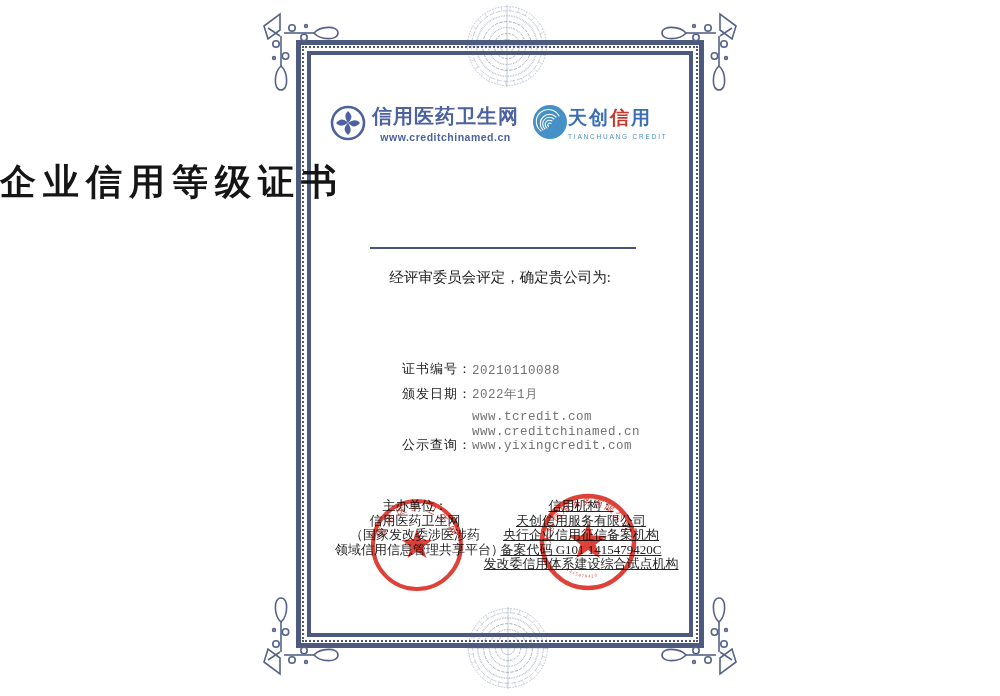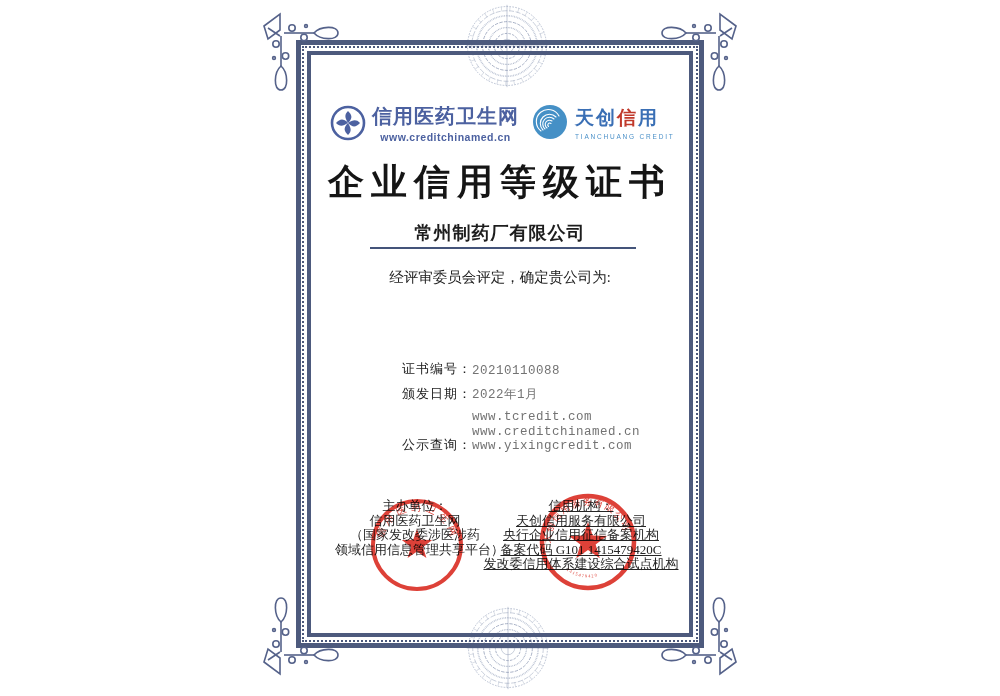--- a/index.html
+++ b/index.html
@@ -21,30 +21,30 @@
   .flourish.bl{left:254px;top:592px;transform:scaleY(-1);}
   .flourish.br{left:656px;top:592px;transform:scale(-1,-1);}
 
   
   .logo-left{left:330px;top:103px;display:flex;align-items:center;gap:6px;z-index:3;}
   .logo-left .txt{display:flex;flex-direction:column;align-items:center;}
   .logo-left .name{font-size:20px;font-weight:bold;color:#4c61a0;letter-spacing:1px;
                    font-family:"Liberation Sans","DejaVu Sans",sans-serif;}
   .logo-left .url{font-size:10.5px;font-weight:bold;color:#4c61a0;letter-spacing:0.5px;
                   font-family:"Liberation Sans","DejaVu Sans",sans-serif;margin-top:1px;}
-  .logo-right{left:532px;top:104px;display:flex;align-items:center;gap:7px;z-index:3;}
+  .logo-right{left:532px;top:104px;display:flex;align-items:center;z-index:3;}
   .logo-right .txt{display:flex;flex-direction:column;align-items:flex-start;}
   .logo-right .name{font-size:19px;font-weight:bold;color:#3a6fb5;letter-spacing:2px;
                     font-family:"Liberation Sans","DejaVu Sans",sans-serif;}
   .logo-right .name .red{color:#c0392b;}
   .logo-right .sub{font-size:6.5px;color:#4a90c8;letter-spacing:1.8px;margin-top:2px;
                    font-family:"Liberation Sans","DejaVu Sans",sans-serif;}
 
   
-  .cert-title{left:0;top:158px;width:1000px;text-align:center;font-size:36px;font-weight:bold;
+  .cert-title{left:0;top:158px;width:1000px;font-size:36px;font-weight:bold;
               letter-spacing:7px;color:#151515;z-index:3;}
   .company{left:0;top:221px;width:1000px;text-align:center;font-size:18px;font-weight:bold;
            color:#1d1d1d;letter-spacing:1px;z-index:3;}
   .company-line{left:370px;top:247px;width:266px;height:2px;background:#44547a;z-index:3;}
   .statement{left:0;top:268px;width:1000px;text-align:center;font-size:14.5px;color:#222;z-index:3;}
   .rating{left:0;top:293px;width:1000px;text-align:center;font-size:38px;font-weight:bold;
           color:#d50000;letter-spacing:10px;z-index:3;}
 
   .fields{left:402px;top:360px;z-index:3;font-size:13px;}
   .frow{display:flex;margin-bottom:7px;align-items:flex-end;}
@@ -197,21 +197,20 @@
         <path d="M16.5,22.5 A1.8,1.8 0 1,1 19,19.5"></path>
       </g>
     </svg>
     <div class="txt">
       <div class="name"><span>天创</span><span class="red">信</span><span>用</span></div>
       <div class="sub">TIANCHUANG CREDIT</div>
     </div>
   </div>
 
   <div class="abs cert-title">企业信用等级证书</div>
-  <div class="abs company">常州制药厂有限公司</div>
   <div class="abs company-line"></div>
   <div class="abs statement">经评审委员会评定，确定贵公司为:</div>
 
   <div class="abs fields">
     <div class="frow">
       <span class="flabel">证书编号：</span>
       <span class="fvalue">20210110088</span>
     </div>
     <div class="frow">
       <span class="flabel">颁发日期：</span>

